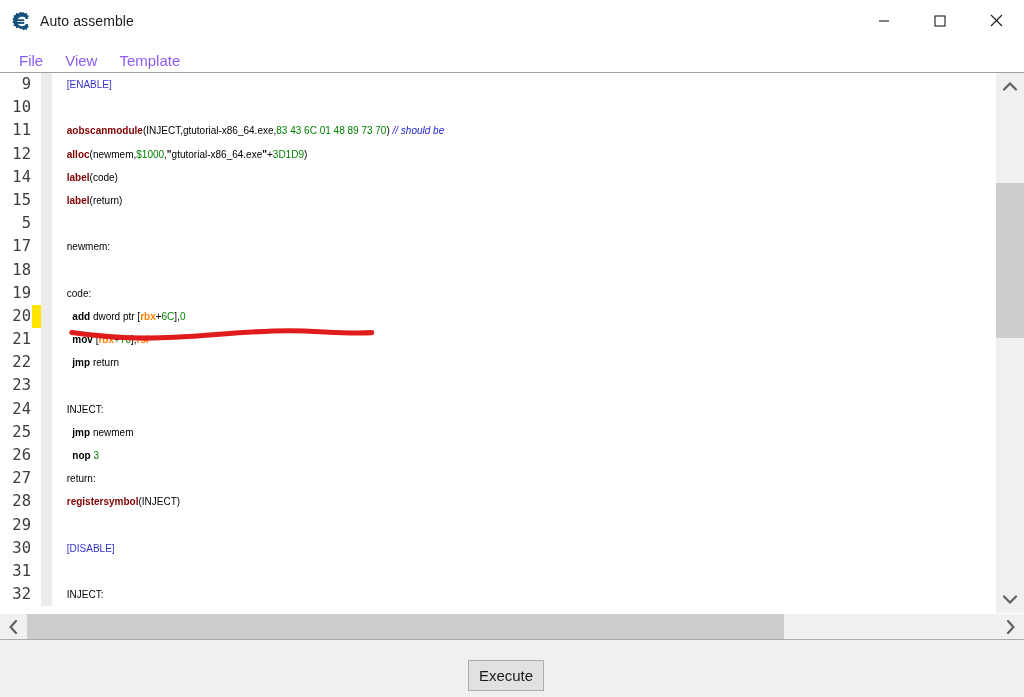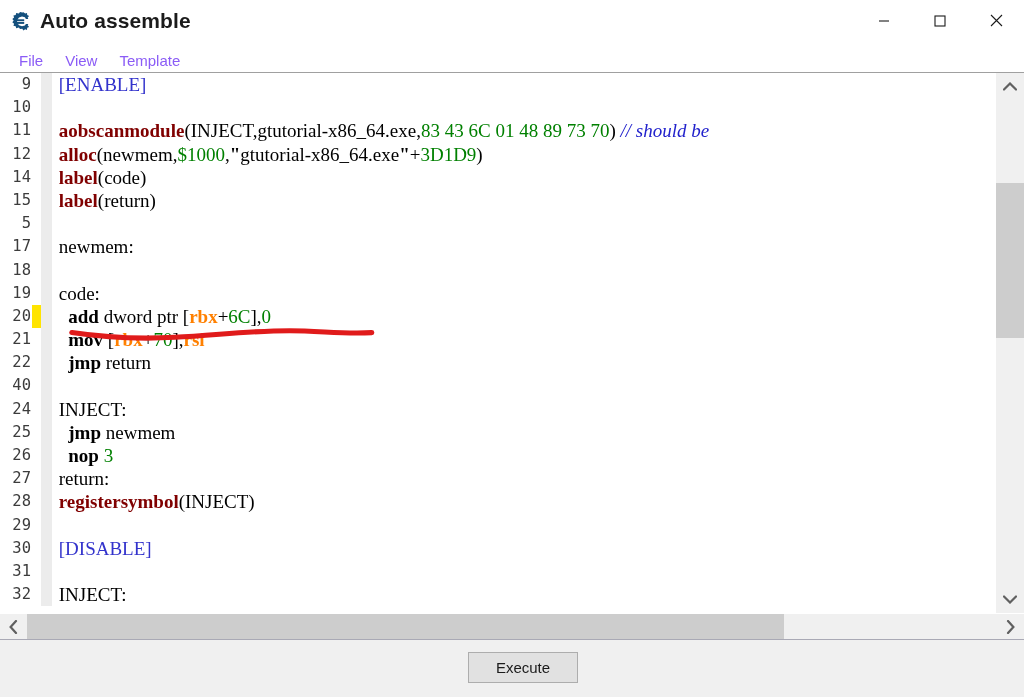--- a/index.html
+++ b/index.html
@@ -37,26 +37,25 @@
   }
   #app-icon {
     width: 22px;
     height: 22px;
     margin-left: 9px;
     margin-right: 9px;
     flex: 0 0 auto;
     display: block;
   }
   #title-text {
-    font-size: 21px;
+    font-size: 14px;
     color: #1b1b1b;
     font-family: "Liberation Sans", sans-serif;
     letter-spacing: 0.1px;
     white-space: nowrap;
-    font-weight: bold;
   }
   #win-controls {
     margin-left: auto;
     display: flex;
     height: 41px;
     align-items: stretch;
   }
   .win-btn {
     width: 56px;
     display: flex;
@@ -138,23 +137,23 @@
   }
   .marker.changed { background: #ffe400; }
   .gutter-pad {
     width: 11px;
     min-width: 11px;
     flex: 0 0 auto;
     background: #ececec;
   }
   .code {
     flex: 1 1 auto;
-    padding-left: 2px;
-    font-family: Liberation Serif, serif;
-    font-size: 19px;
+    padding-left: 12px;
+    font-family: Liberation Sans, sans-serif;
+    font-size: 10px;
     color: #000000;
     white-space: pre;
     background: #ffffff;
   }
 
   
   .t-kw      { color: #800000; font-weight: bold; }   
   .t-op      { color: #000000; font-weight: bold; }   
   .t-plain   { color: #000000; }
   .t-num     { color: #008000; }                      
@@ -231,22 +230,22 @@
     height: 57px;
     min-height: 57px;
     flex: 0 0 auto;
     background: #f0f0f0;
     border-top: 1px solid #a9a9b5;
     position: relative;
   }
   #execute-button {
     position: absolute;
     left: 468px;
-    top: 12px;
-    width: 110px;
+    top: 20px;
+    width: 76px;
     height: 31px;
     background: #e1e1e1;
     border: 1px solid #adadad;
     display: flex;
     align-items: center;
     justify-content: center;
     font-size: 15px;
     color: #1b1b1b;
     cursor: default;
     font-family: "Liberation Sans", sans-serif;
@@ -308,21 +307,21 @@
             <div class="line"><div class="ln">12</div><div class="marker"></div><div class="gutter-pad"></div><div class="code"><span class="t-kw"> alloc</span><span class="t-plain">(newmem,</span><span class="t-num">$1000</span><span class="t-plain">,</span><span class="t-quote">"</span><span class="t-plain">gtutorial-x86_64.exe</span><span class="t-quote">"</span><span class="t-plain">+</span><span class="t-num">3D1D9</span><span class="t-plain">)</span></div></div>
             <div class="line"><div class="ln">14</div><div class="marker"></div><div class="gutter-pad"></div><div class="code"><span class="t-kw"> label</span><span class="t-plain">(code)</span></div></div>
             <div class="line"><div class="ln">15</div><div class="marker"></div><div class="gutter-pad"></div><div class="code"><span class="t-kw"> label</span><span class="t-plain">(return)</span></div></div>
             <div class="line"><div class="ln">5</div><div class="marker"></div><div class="gutter-pad"></div><div class="code"><span class="t-plain"></span></div></div>
             <div class="line"><div class="ln">17</div><div class="marker"></div><div class="gutter-pad"></div><div class="code"><span class="t-plain"> newmem:</span></div></div>
             <div class="line"><div class="ln">18</div><div class="marker"></div><div class="gutter-pad"></div><div class="code"><span class="t-plain"></span></div></div>
             <div class="line"><div class="ln">19</div><div class="marker"></div><div class="gutter-pad"></div><div class="code"><span class="t-plain"> code:</span></div></div>
             <div class="line"><div class="ln">20</div><div class="marker changed"></div><div class="gutter-pad"></div><div class="code"><span class="t-op">   add</span><span class="t-plain"> dword ptr [</span><span class="t-reg">rbx</span><span class="t-plain">+</span><span class="t-num">6C</span><span class="t-plain">],</span><span class="t-num">0</span></div></div>
             <div class="line"><div class="ln">21</div><div class="marker"></div><div class="gutter-pad"></div><div class="code"><span class="t-op">   mov</span><span class="t-plain"> [</span><span class="t-reg">rbx</span><span class="t-plain">+</span><span class="t-num">70</span><span class="t-plain">],</span><span class="t-reg">rsi</span></div></div>
             <div class="line"><div class="ln">22</div><div class="marker"></div><div class="gutter-pad"></div><div class="code"><span class="t-op">   jmp</span><span class="t-plain"> return</span></div></div>
-            <div class="line"><div class="ln">40</div><div class="marker"></div><div class="gutter-pad"></div><div class="code"><span class="t-plain"></span></div></div>
+            <div class="line"><div class="ln">23</div><div class="marker"></div><div class="gutter-pad"></div><div class="code"><span class="t-plain"></span></div></div>
             <div class="line"><div class="ln">24</div><div class="marker"></div><div class="gutter-pad"></div><div class="code"><span class="t-plain"> INJECT:</span></div></div>
             <div class="line"><div class="ln">25</div><div class="marker"></div><div class="gutter-pad"></div><div class="code"><span class="t-op">   jmp</span><span class="t-plain"> newmem</span></div></div>
             <div class="line"><div class="ln">26</div><div class="marker"></div><div class="gutter-pad"></div><div class="code"><span class="t-op">   nop</span><span class="t-plain"> </span><span class="t-num">3</span></div></div>
             <div class="line"><div class="ln">27</div><div class="marker"></div><div class="gutter-pad"></div><div class="code"><span class="t-plain"> return:</span></div></div>
             <div class="line"><div class="ln">28</div><div class="marker"></div><div class="gutter-pad"></div><div class="code"><span class="t-kw"> registersymbol</span><span class="t-plain">(INJECT)</span></div></div>
             <div class="line"><div class="ln">29</div><div class="marker"></div><div class="gutter-pad"></div><div class="code"><span class="t-plain"></span></div></div>
             <div class="line"><div class="ln">30</div><div class="marker"></div><div class="gutter-pad"></div><div class="code"><span class="t-sect"> [DISABLE]</span></div></div>
             <div class="line"><div class="ln">31</div><div class="marker"></div><div class="gutter-pad"></div><div class="code"><span class="t-plain"></span></div></div>
             <div class="line"><div class="ln">32</div><div class="marker"></div><div class="gutter-pad"></div><div class="code"><span class="t-plain"> INJECT:</span></div></div>
           </div>

